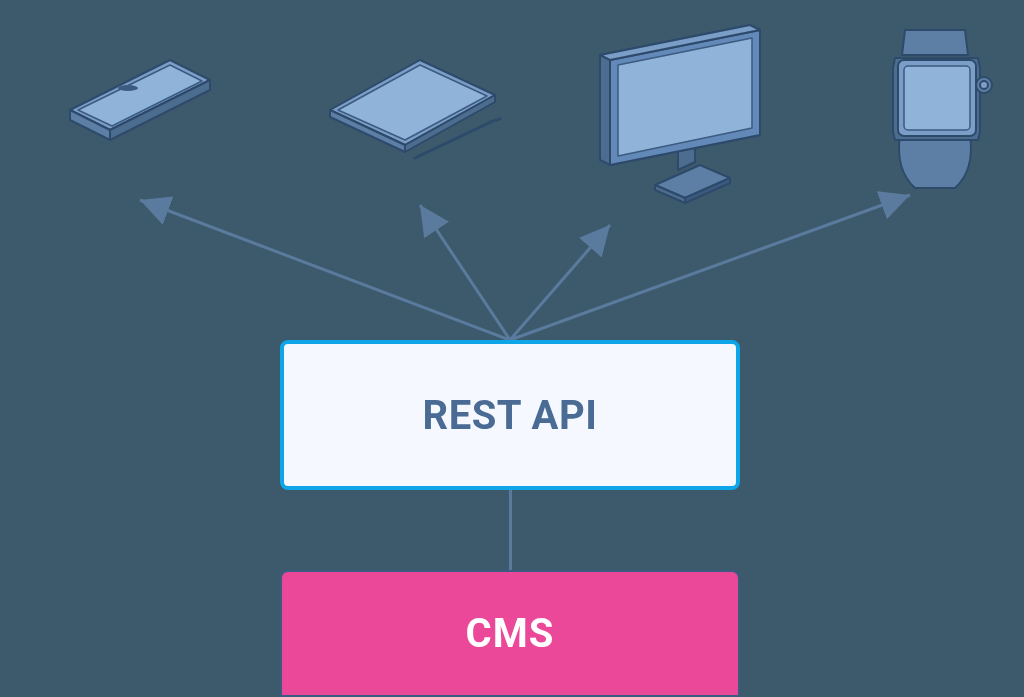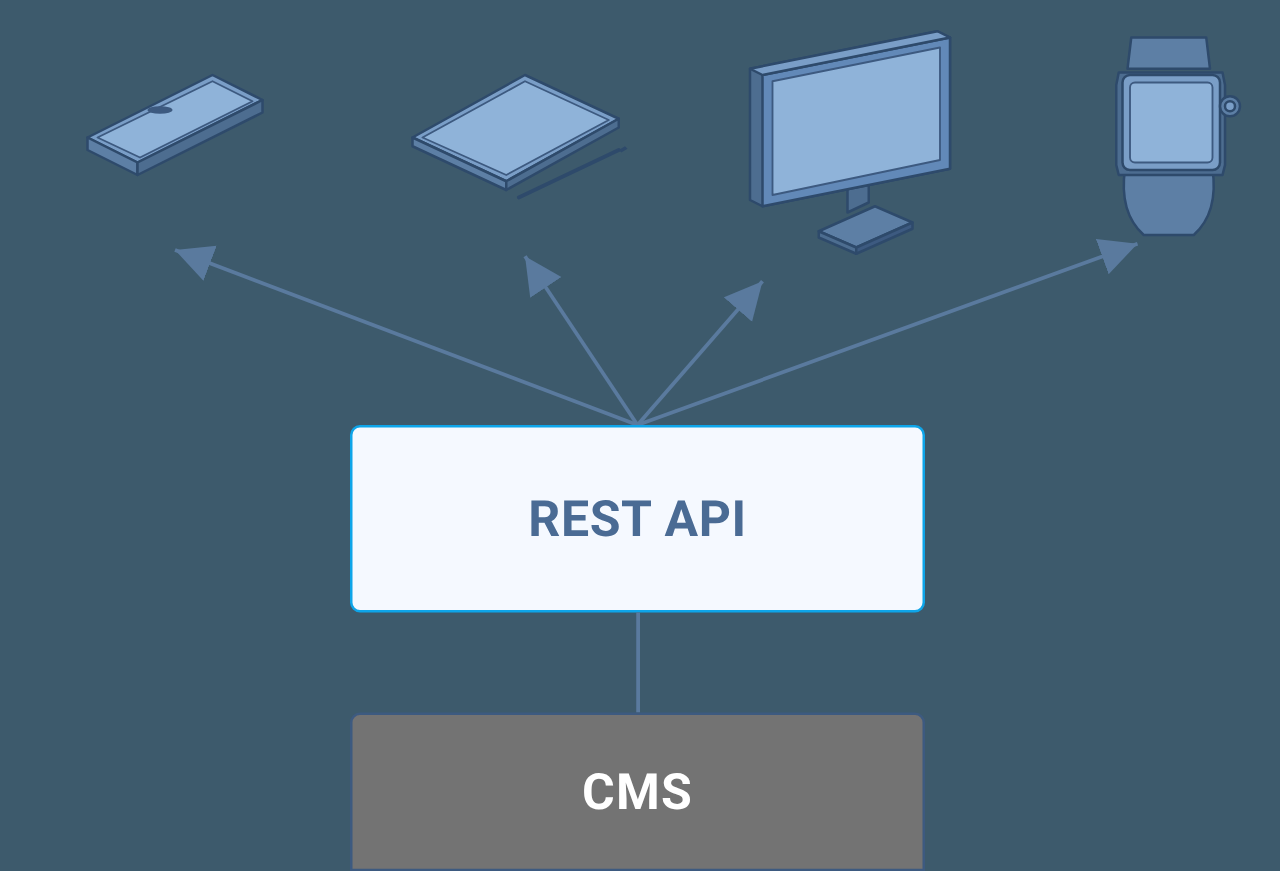--- a/index.html
+++ b/index.html
@@ -18,31 +18,31 @@
     justify-content: center;
     font-weight: 700;
     border-radius: 8px;
   }
   .rest-api-box {
     left: 280px;
     top: 340px;
     width: 460px;
     height: 150px;
     background: #f5f9ff;
-    border: 2px solid #0ea5e9;
+    border: 4px solid #0ea5e9;
     color: #4a6b94;
     font-size: 40px;
     letter-spacing: 0.5px;
   }
   .cms-box {
     left: 280px;
     top: 570px;
     width: 460px;
     height: 127px;
-    background: #737373;
+    background: #ec4899;
     border: 2px solid #3d5a80;
     color: #ffffff;
     font-size: 40px;
     letter-spacing: 1px;
     border-radius: 8px 8px 0 0;
   }
   .connector {
     position: absolute;
     left: 509px;
     top: 490px;

